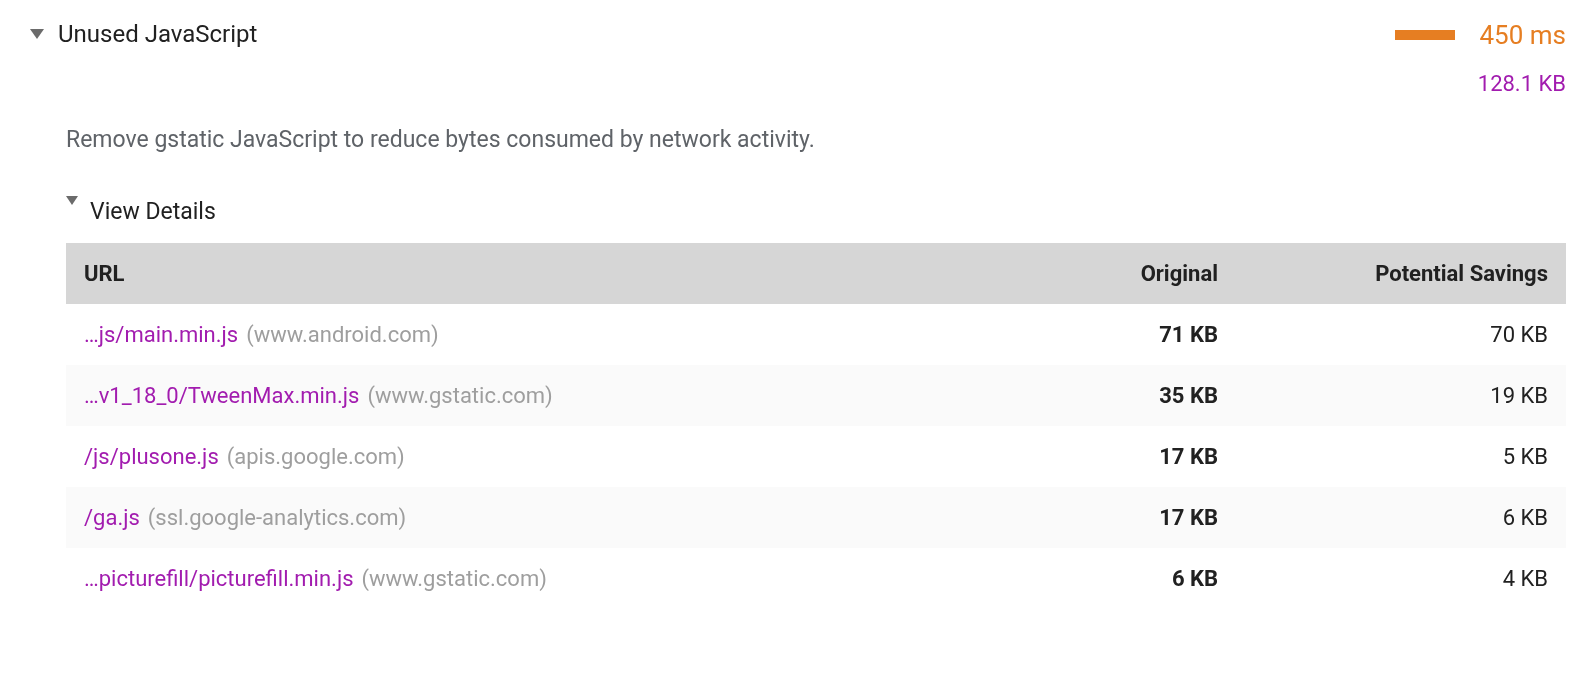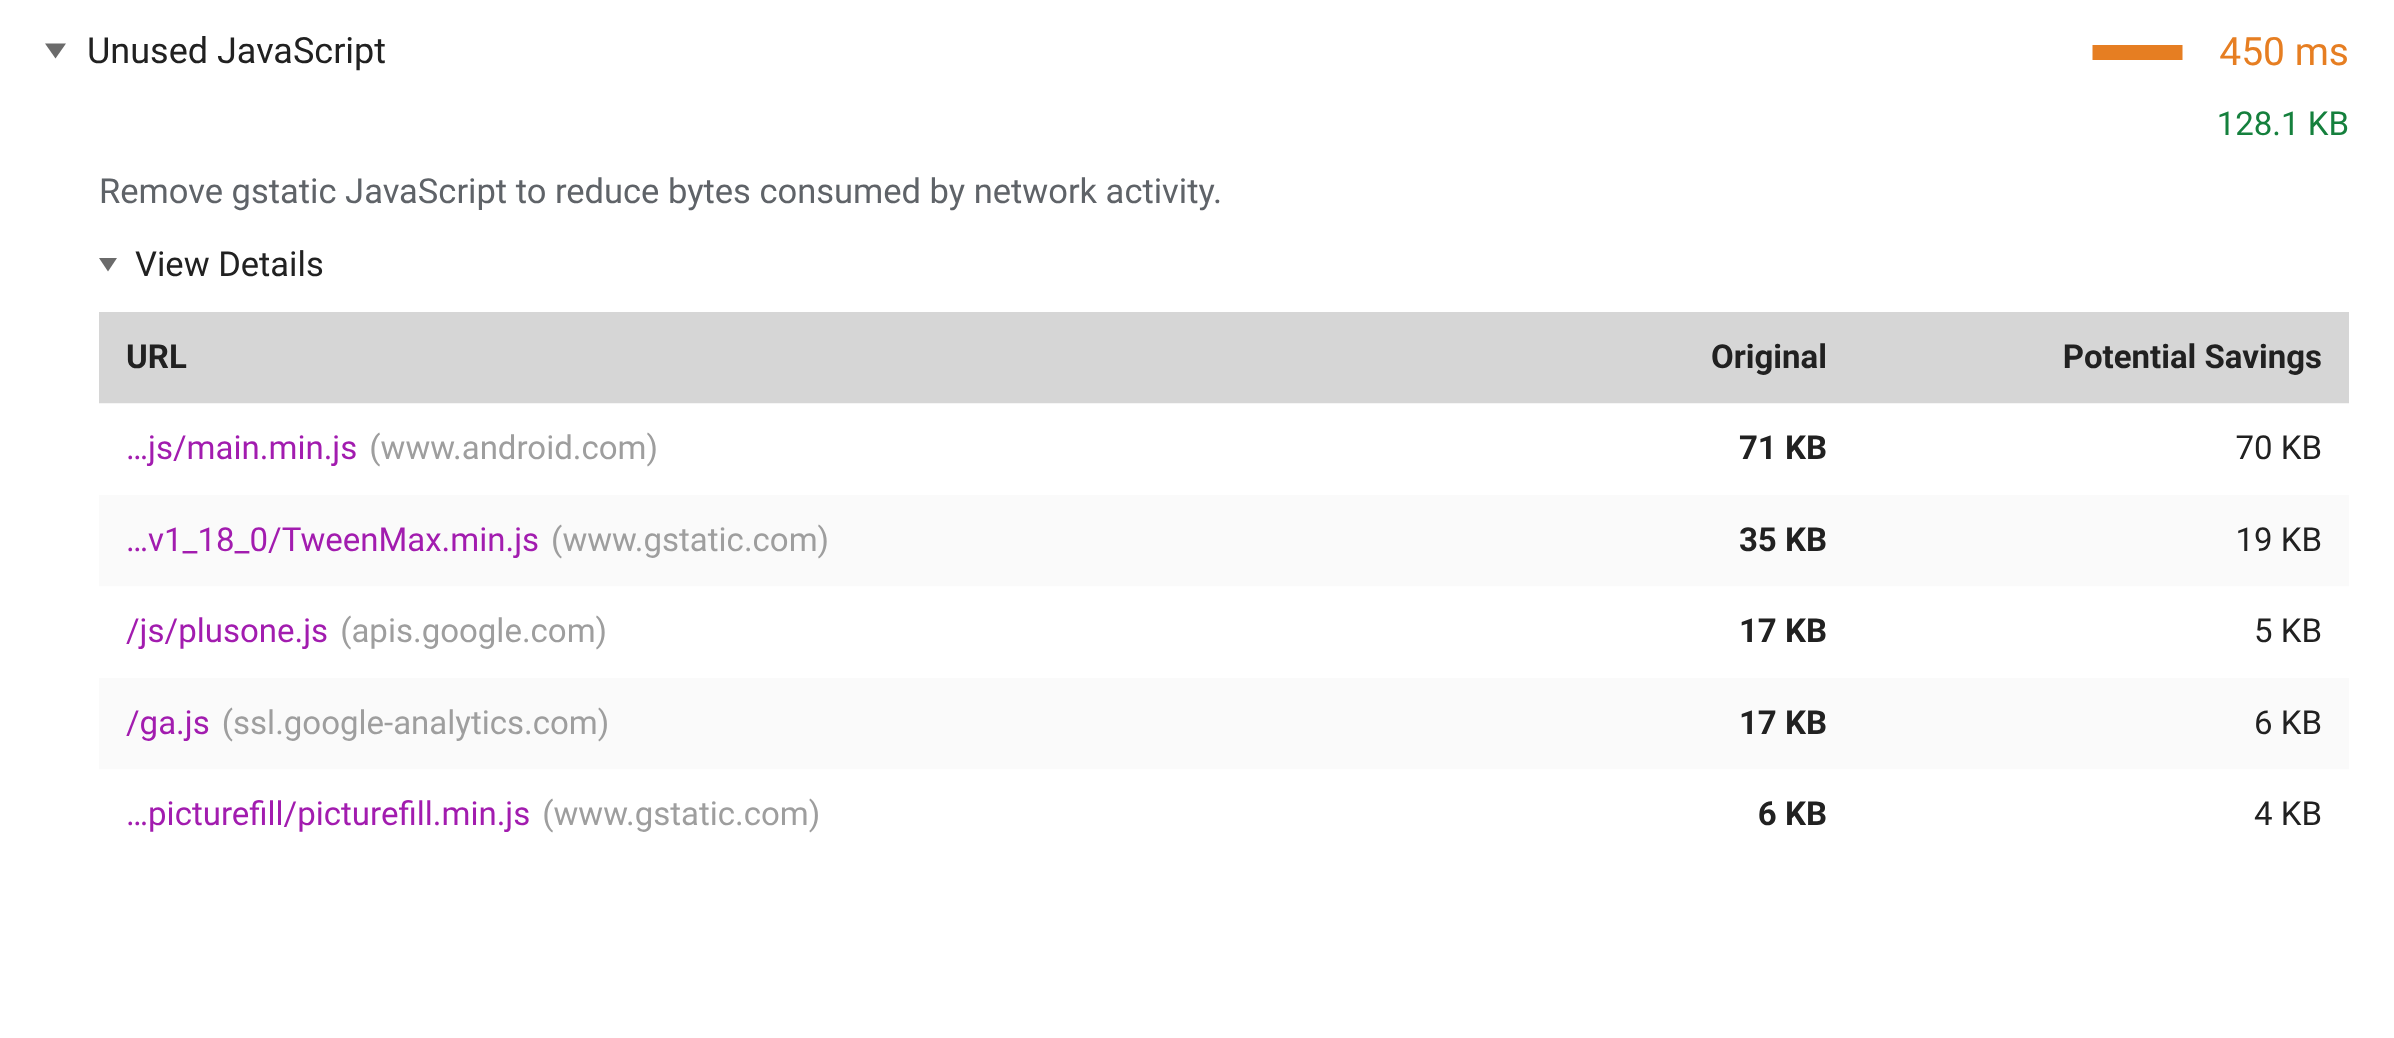--- a/index.html
+++ b/index.html
@@ -7,21 +7,21 @@
       font-family: -apple-system, BlinkMacSystemFont, "Segoe UI", Roboto, Helvetica, Arial, sans-serif;
       background: #fff;
       color: #212121;
       padding: 20px 30px;
       width: 1596px;
     }
     .audit-header {
       display: flex;
       align-items: flex-start;
       justify-content: space-between;
-      margin-bottom: 18px;
+      margin-bottom: 30px;
     }
     .audit-header-left {
       display: flex;
       align-items: center;
       gap: 14px;
     }
     .triangle-down {
       width: 0;
       height: 0;
       border-left: 7px solid transparent;
@@ -55,21 +55,21 @@
       height: 10px;
       background: #e67e22;
     }
     .time-value {
       font-size: 26px;
       color: #e67e22;
       font-weight: 400;
     }
     .size-value {
       font-size: 22px;
-      color: #15803d;
+      color: #a21caf;
       font-weight: 400;
       text-align: center;
     }
     .audit-description {
       font-size: 23px;
       color: #5f6368;
       margin-left: 36px;
       margin-bottom: 22px;
     }
     .details-section {
@@ -79,20 +79,21 @@
       display: flex;
       align-items: center;
       gap: 12px;
       margin-bottom: 18px;
       cursor: pointer;
     }
     .details-label {
       font-size: 23px;
       color: #212121;
       font-weight: 400;
+      margin-top: 23px;
     }
     .table {
       width: 100%;
       border-collapse: collapse;
     }
     .table thead th {
       background: #d6d6d6;
       text-align: left;
       font-size: 22px;
       font-weight: 700;

